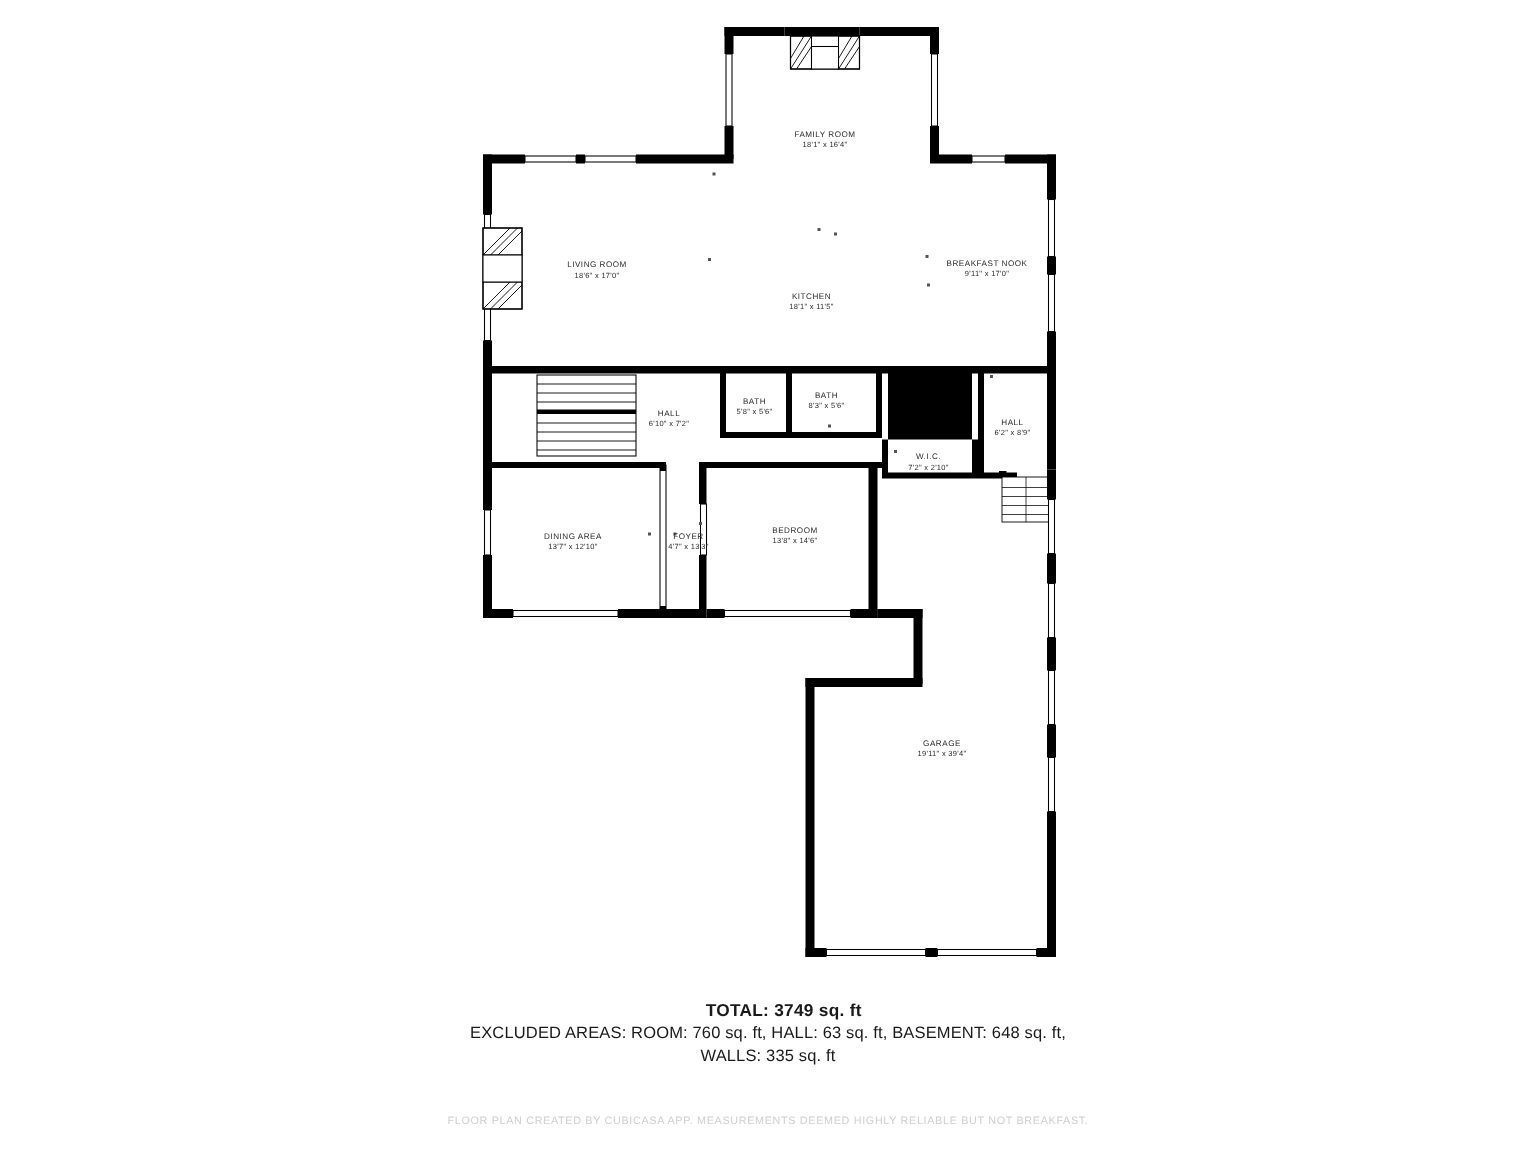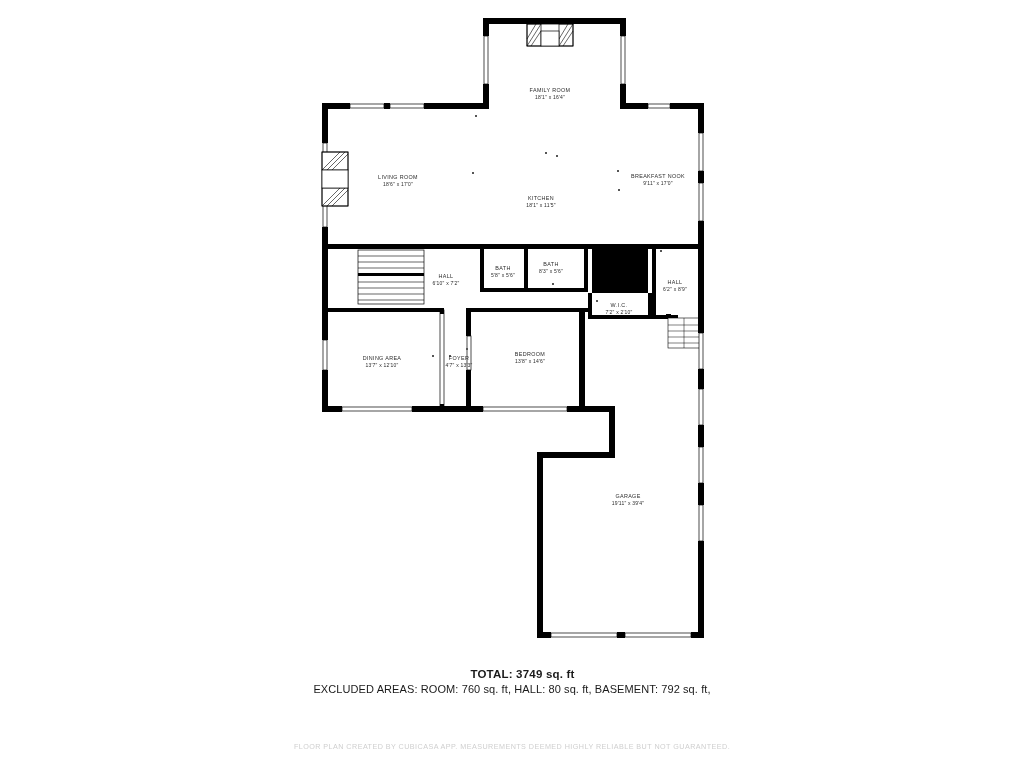--- a/index.html
+++ b/index.html
@@ -329,18 +329,19 @@
       <span class="rdim">13'8" x 14'6"</span>
     </div>
     <div class="room-label" style="left:628px; top:500px;">
       <span class="rname">GARAGE</span>
       <span class="rdim">19'11" x 39'4"</span>
     </div>
   </div>
 
   <div id="summary">
     <div class="total">TOTAL: 3749 sq. ft</div>
-    <div class="line">EXCLUDED AREAS: ROOM: 760 sq. ft, HALL: 80 sq. ft, BASEMENT: 792 sq. ft,</div>
+    <div class="line">EXCLUDED AREAS: ROOM: 760 sq. ft, HALL: 63 sq. ft, BASEMENT: 648 sq. ft,</div>
+    <div class="line">WALLS: 335 sq. ft</div>
   </div>
 
-  <div id="disclaimer">FLOOR PLAN CREATED BY CUBICASA APP. MEASUREMENTS DEEMED HIGHLY RELIABLE BUT NOT GUARANTEED.</div>
+  <div id="disclaimer">FLOOR PLAN CREATED BY CUBICASA APP. MEASUREMENTS DEEMED HIGHLY RELIABLE BUT NOT BREAKFAST.</div>
 
 </div>
 
 </body></html>

